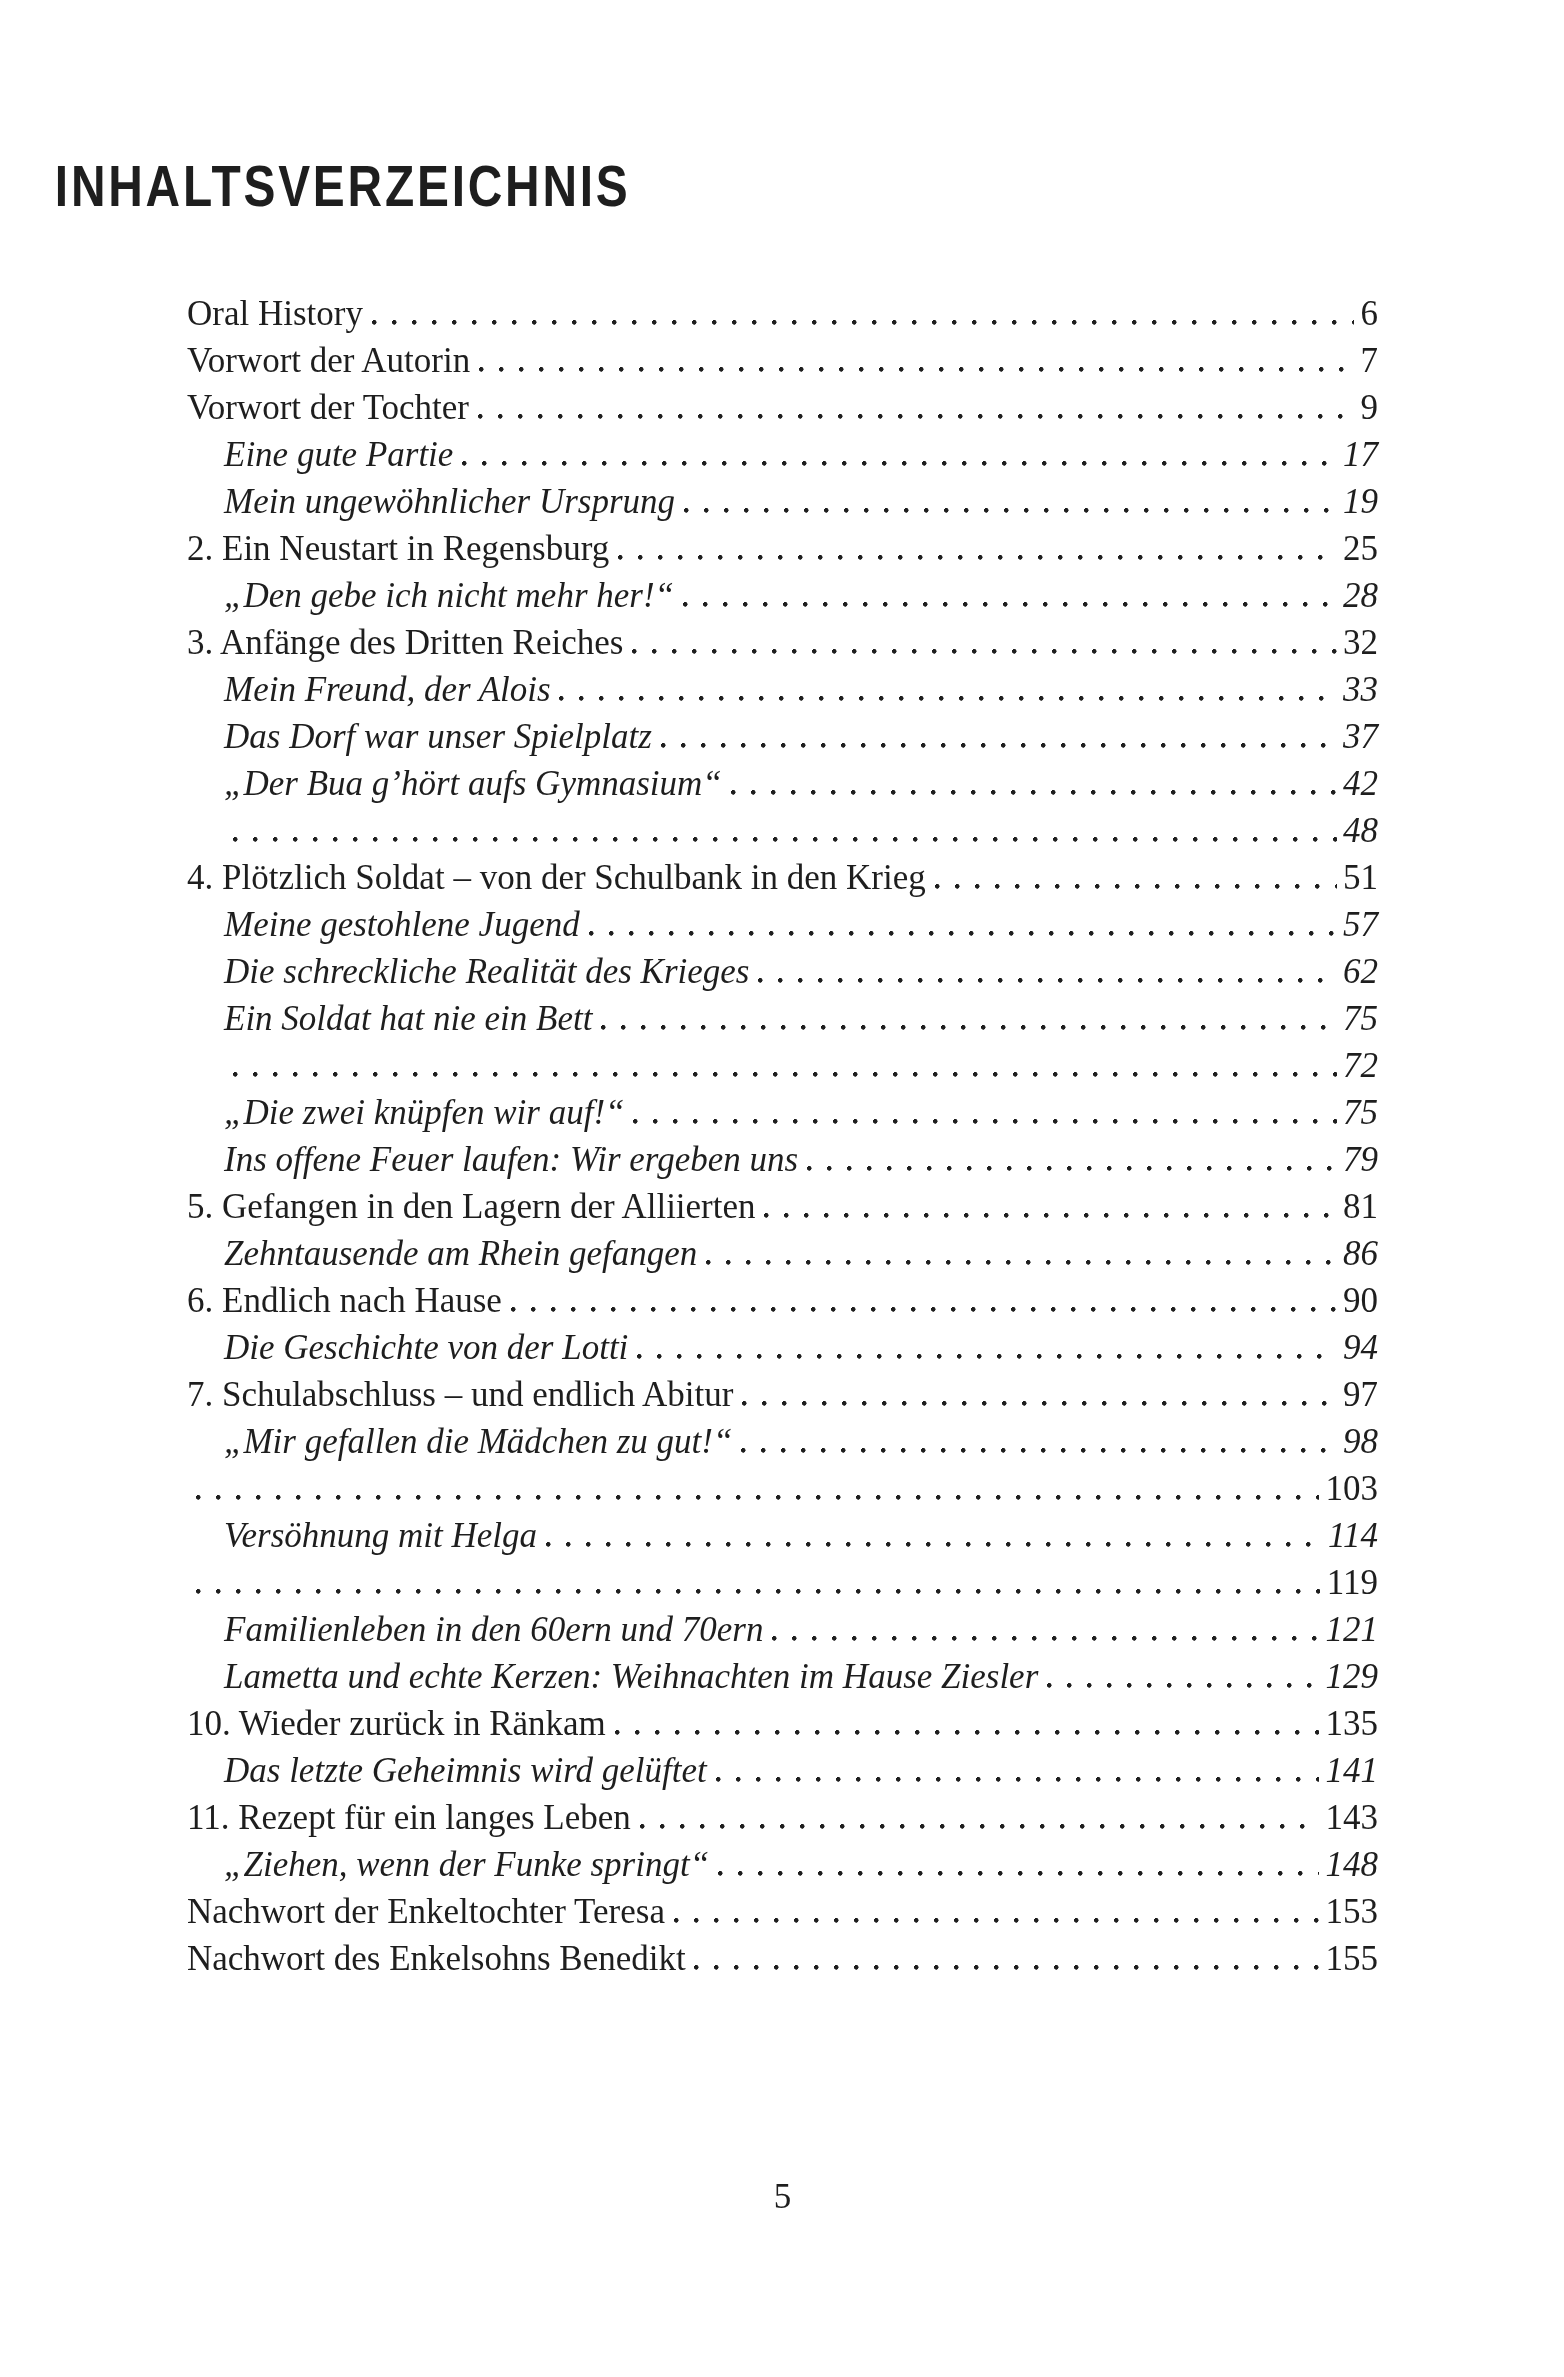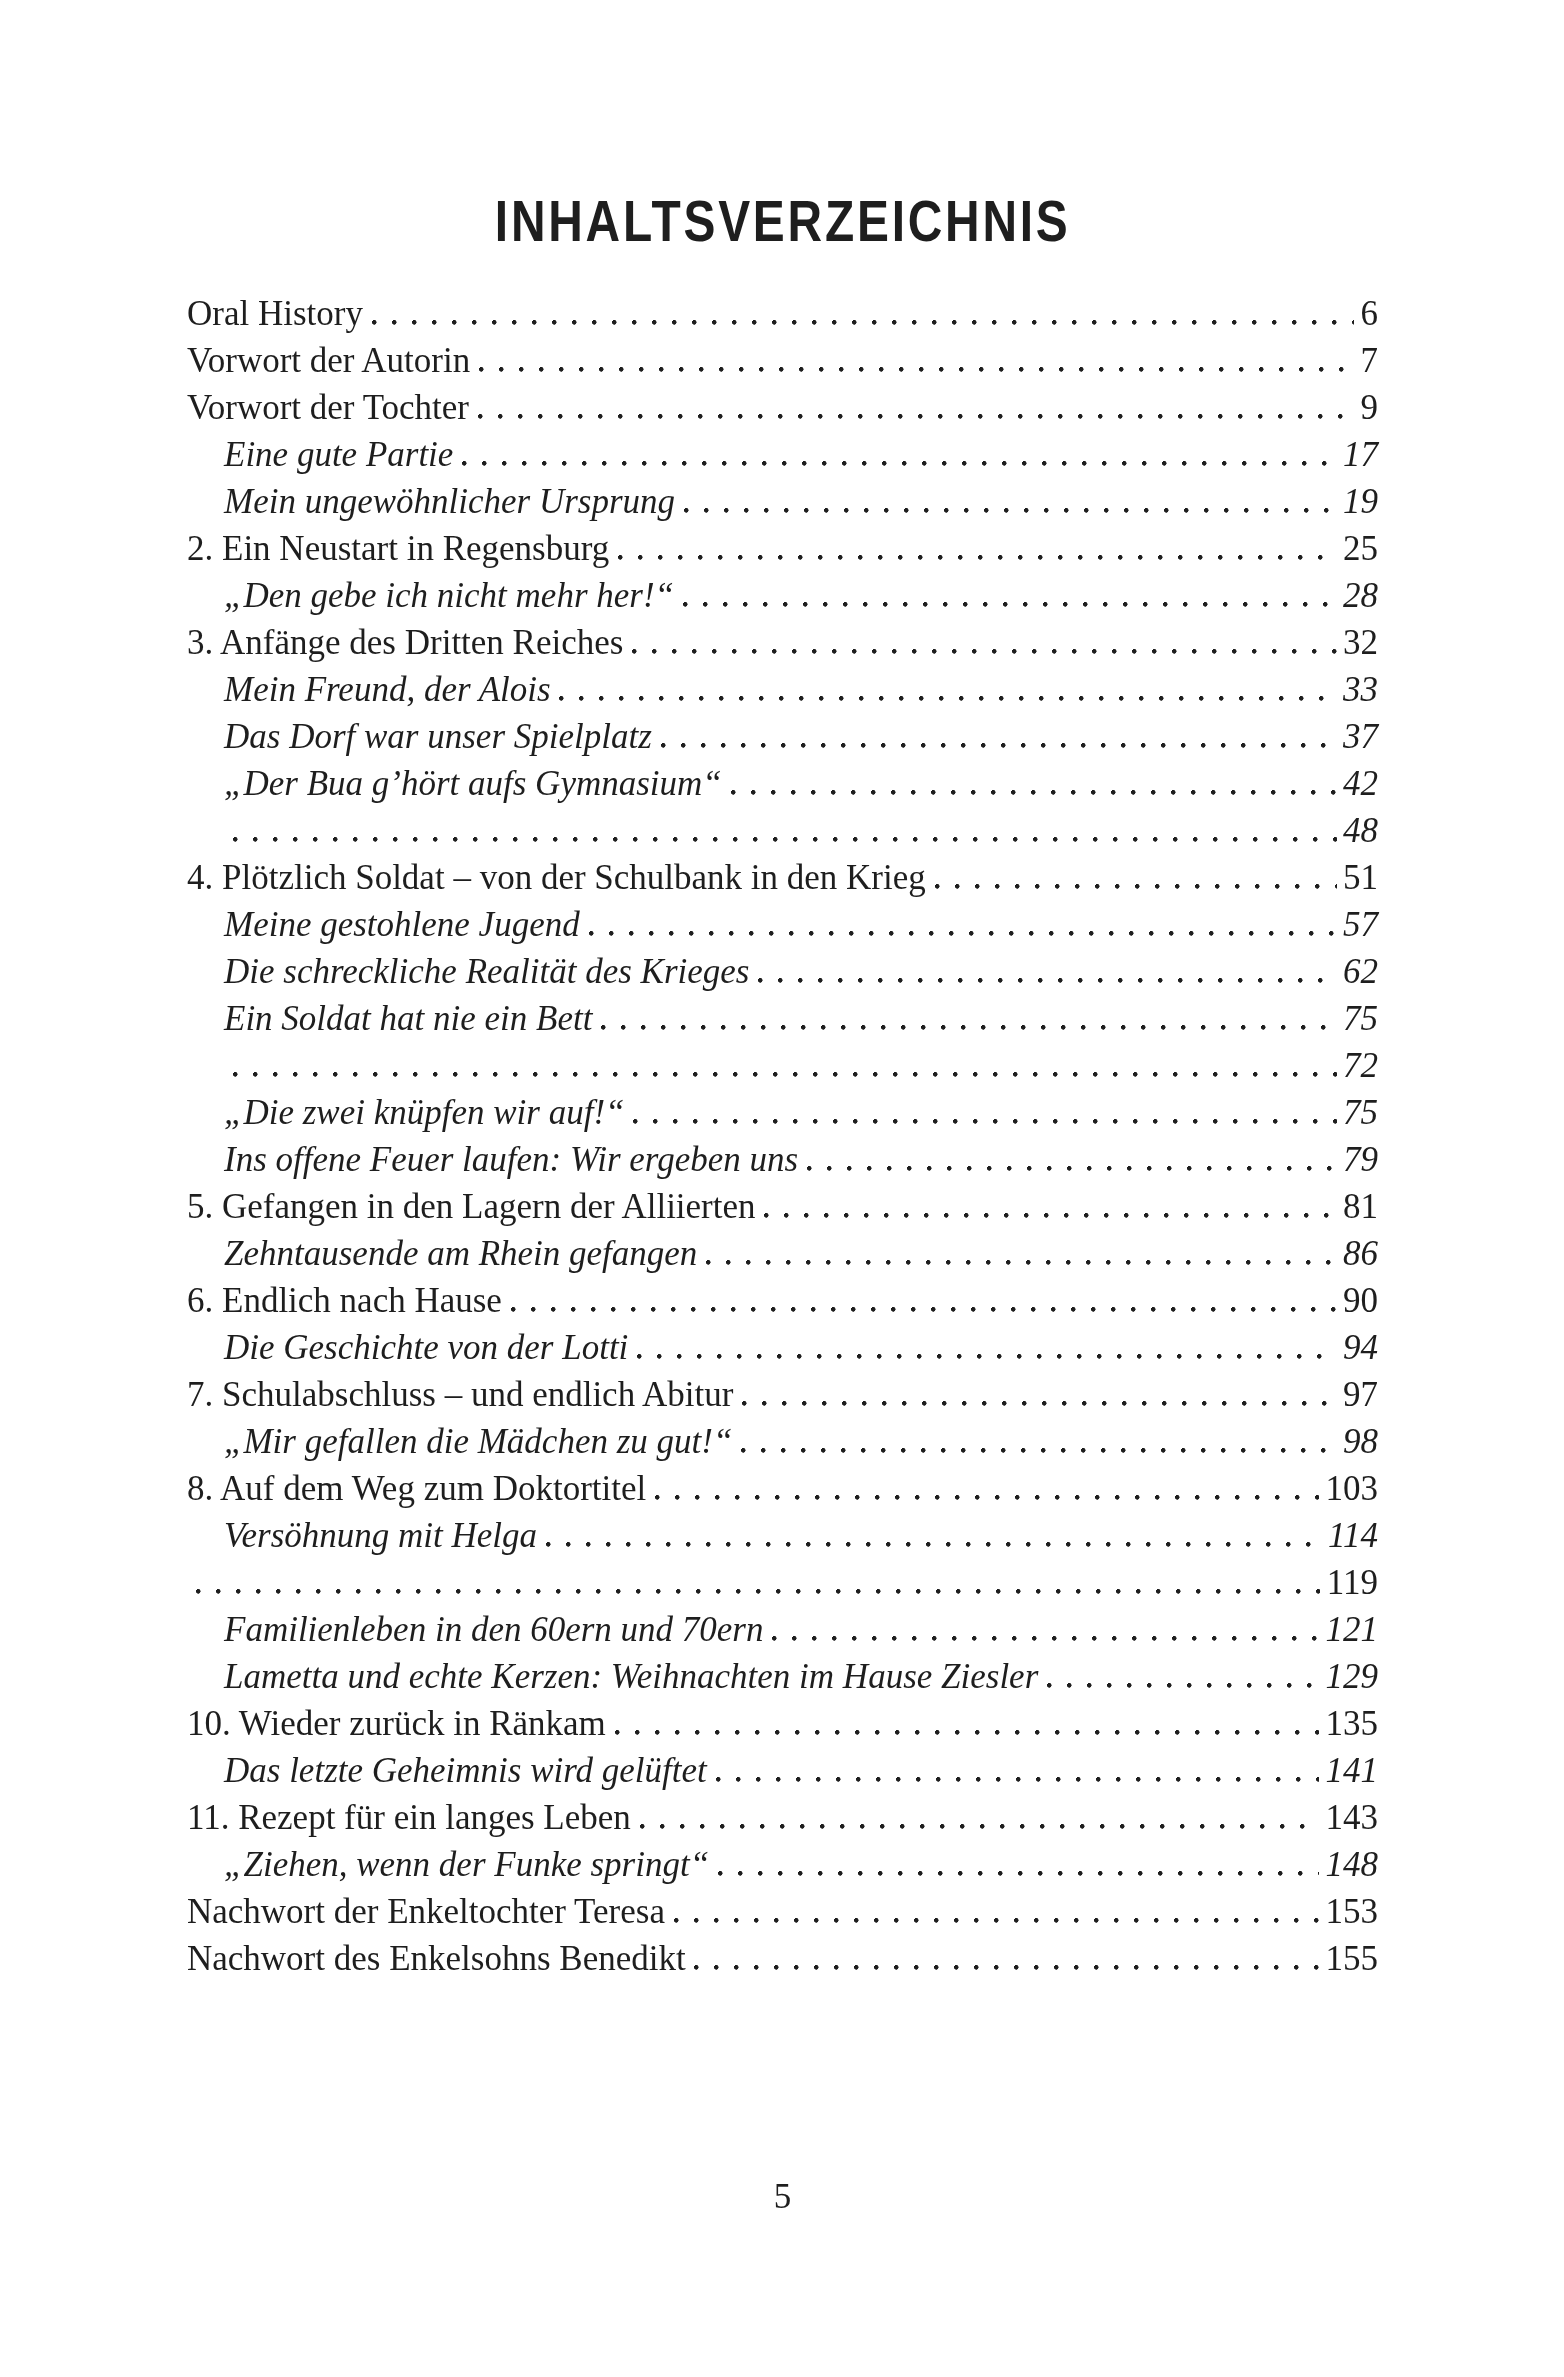--- a/index.html
+++ b/index.html
@@ -11,24 +11,24 @@
     position: relative;
     width: 1565px;
     height: 2377px;
     background: #ffffff;
     color: #1e1e1e;
     font-family: "Liberation Serif", serif;
     overflow: hidden;
   }
   .title-wrap {
     position: absolute;
-    top: 193px;
+    top: 158px;
     left: 0;
     width: 100%;
-    text-align: center;
+    text-align: left;
     line-height: 1;
   }
   .title-text {
     display: inline-block;
     font-family: "Liberation Sans", sans-serif;
     font-weight: 700;
     font-size: 57px;
     letter-spacing: 3.3px;
     transform: scaleX(0.84);
     transform-origin: 50% 50%;
@@ -229,21 +229,20 @@
       <span class="num">97</span>
     </div>
 
     <div class="row sub">
       <span class="label">„Mir gefallen die Mädchen zu gut!“</span>
       <span class="leader"></span>
       <span class="num">98</span>
     </div>
 
     <div class="row">
-      <span class="label">8. Auf dem Weg zum Doktortitel</span>
       <span class="leader"></span>
       <span class="num">103</span>
     </div>
 
     <div class="row sub">
       <span class="label">Versöhnung mit Helga</span>
       <span class="leader"></span>
       <span class="num">114</span>
     </div>
 

